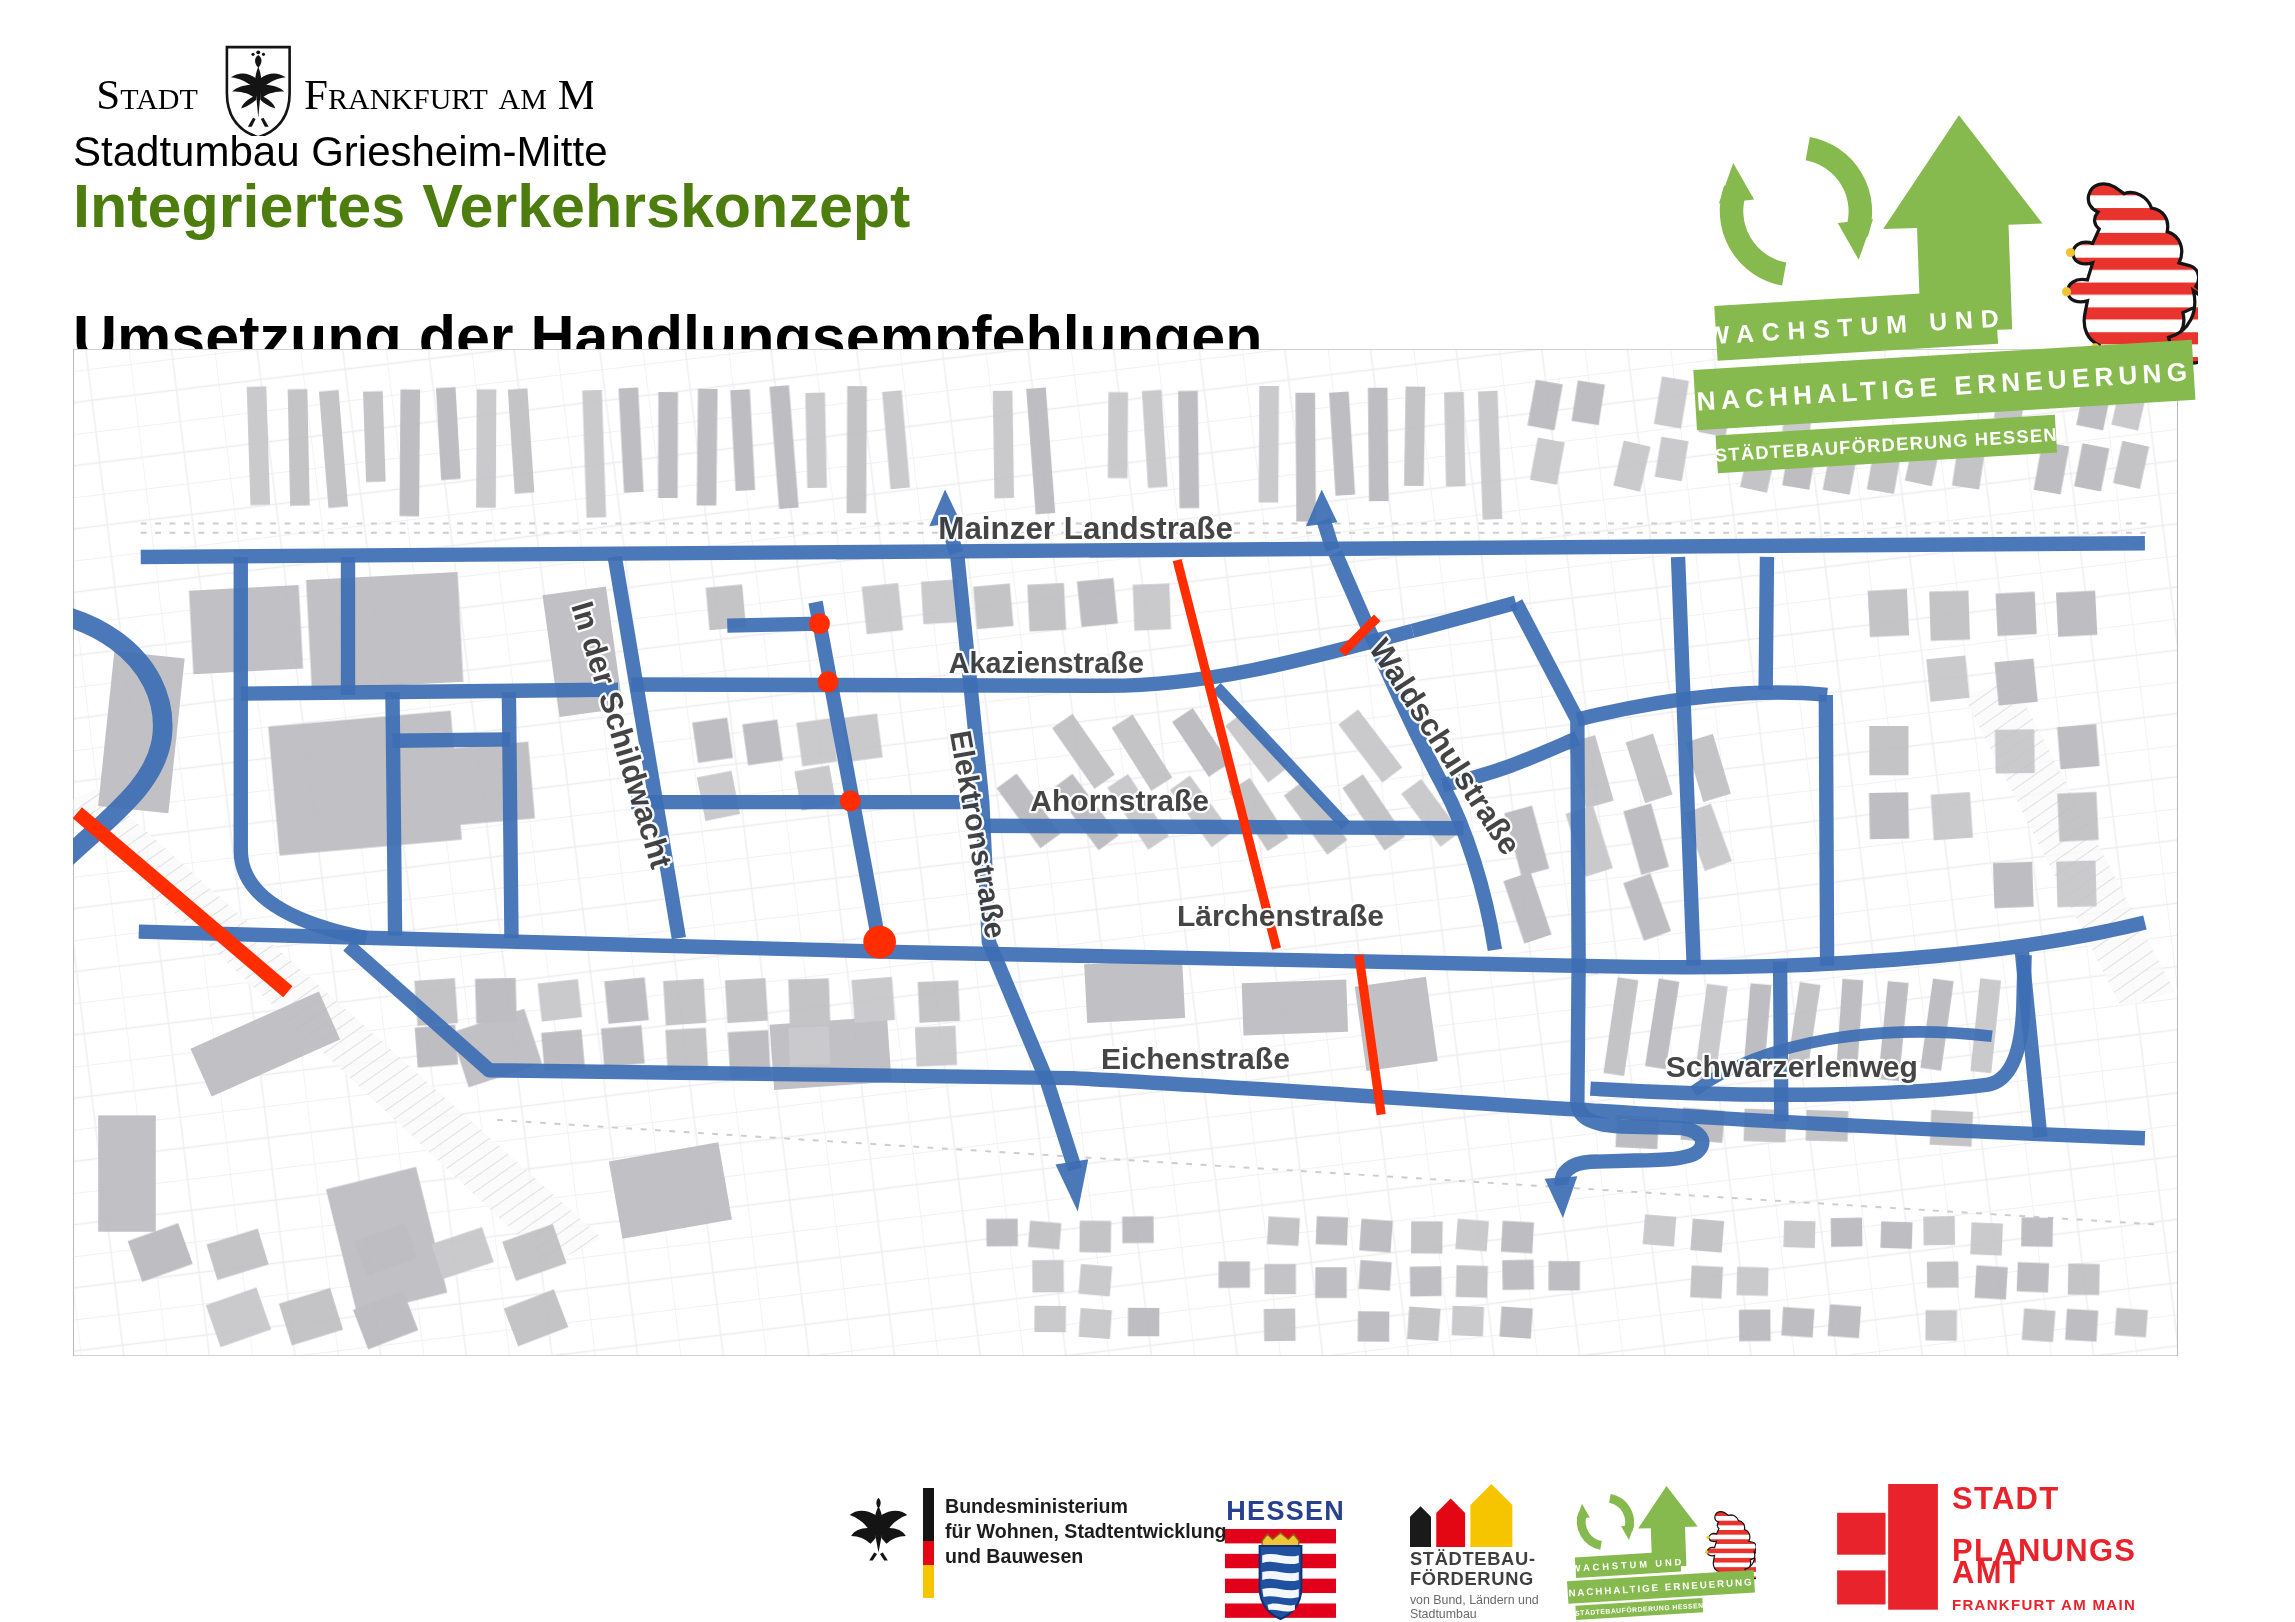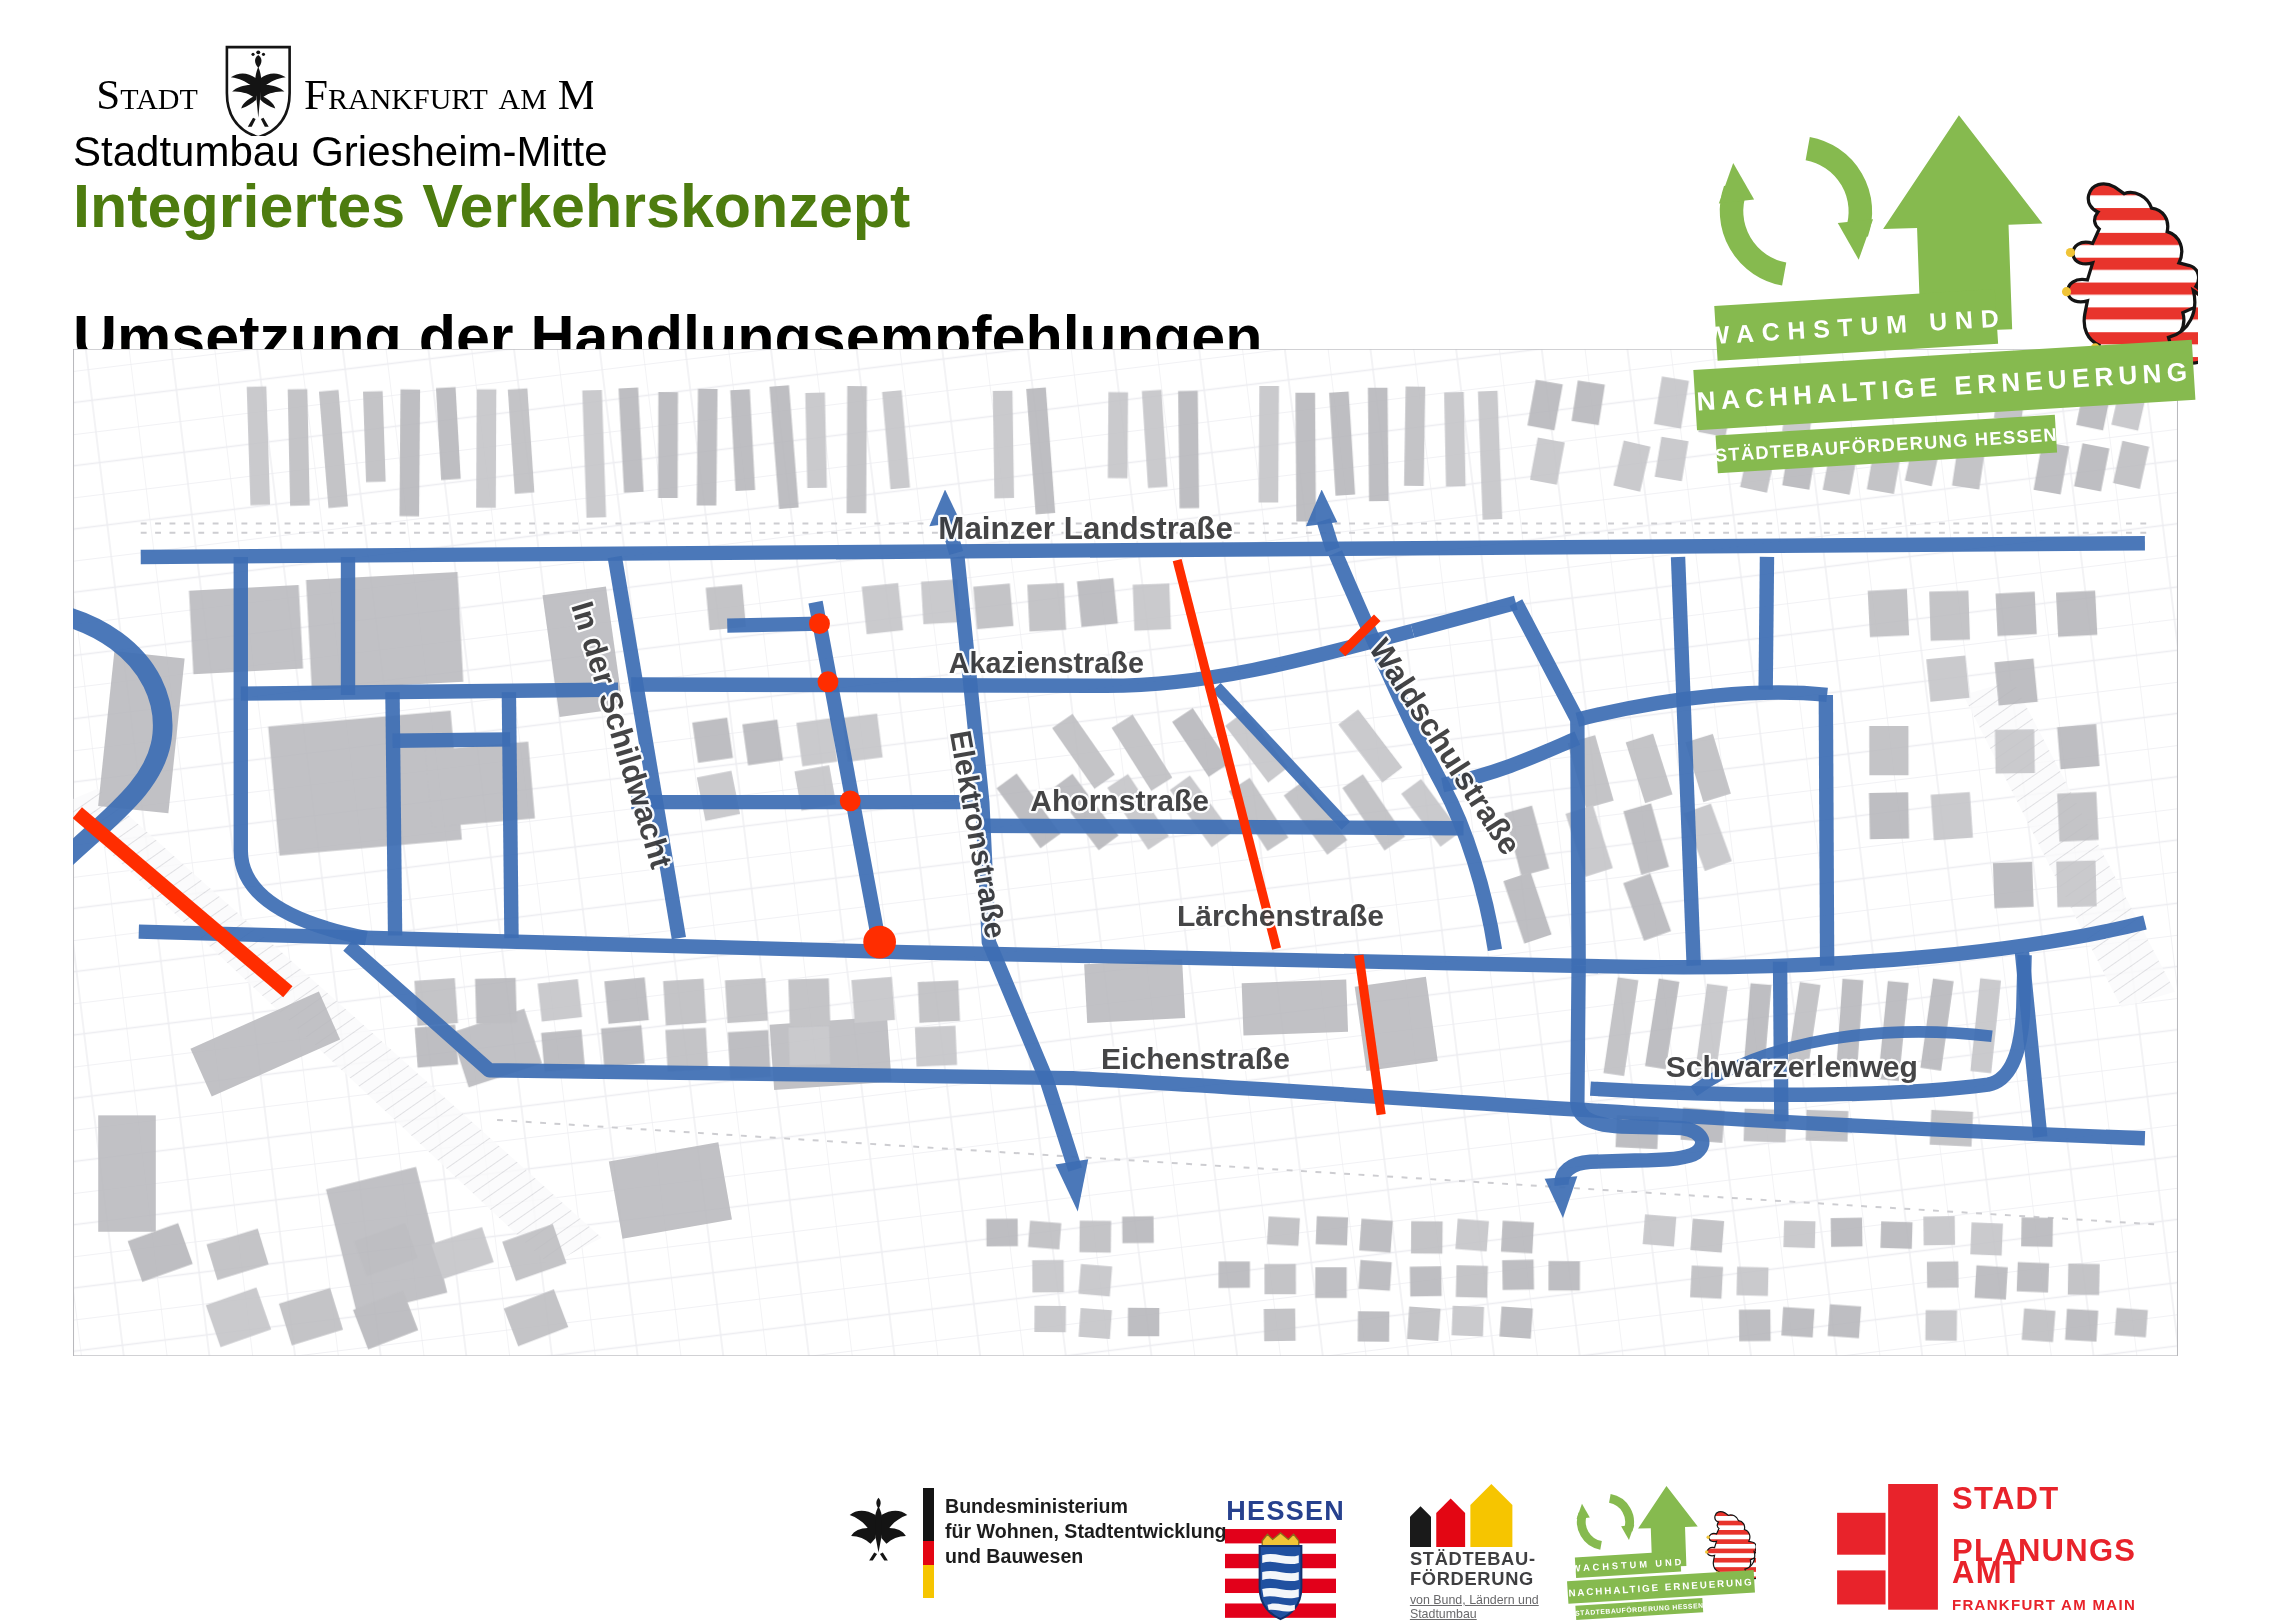--- a/index.html
+++ b/index.html
@@ -18,21 +18,21 @@
   .roadf{fill:var(--road);fill-opacity:.93;}
   .hl{stroke:var(--highlight);fill:none;stroke-linecap:butt;}
   .hlf{fill:var(--highlight);}
   .badgetext{fill:#fff;font-weight:bold;font-family:"Liberation Sans",sans-serif;}
   .badgebar{fill:var(--badge-green);}
   
   .f-logo{top:1480px;height:143px;}
   .bund-line{position:absolute;left:99px;font-size:19.6px;font-weight:bold;color:#1d1d1d;line-height:25px;white-space:nowrap;}
   .hessen-word{position:absolute;left:1.3px;top:0;font-size:27px;font-weight:bold;color:#27418e;letter-spacing:1.3px;}
   .stb-line{position:absolute;left:3.9px;font-size:18.3px;font-weight:bold;color:#3f3f41;white-space:nowrap;letter-spacing:0.7px;}
-  .stb-sub{position:absolute;left:3.9px;font-size:12.4px;font-weight:normal;color:#6a6a6c;white-space:nowrap;text-decoration:underline;}
+  .stb-sub{position:absolute;left:3.9px;font-size:12.4px;font-weight:normal;color:#6a6a6c;white-space:nowrap;}
   .spa-line{position:absolute;left:115px;font-size:31px;font-weight:bold;color:#e8232b;letter-spacing:1.3px;white-space:nowrap;}
   .spa-sub{position:absolute;left:115px;font-size:15px;font-weight:bold;color:#e8232b;letter-spacing:1.3px;white-space:nowrap;}
 </style>
 </head>
 <body>
 
 <div class="abs citylogo">
   <svg width="497" height="98" viewBox="0 0 760 150">
     <text x="0" y="108" font-size="66" class="stadt">Stadt</text>
     <g transform="translate(196,10)">

